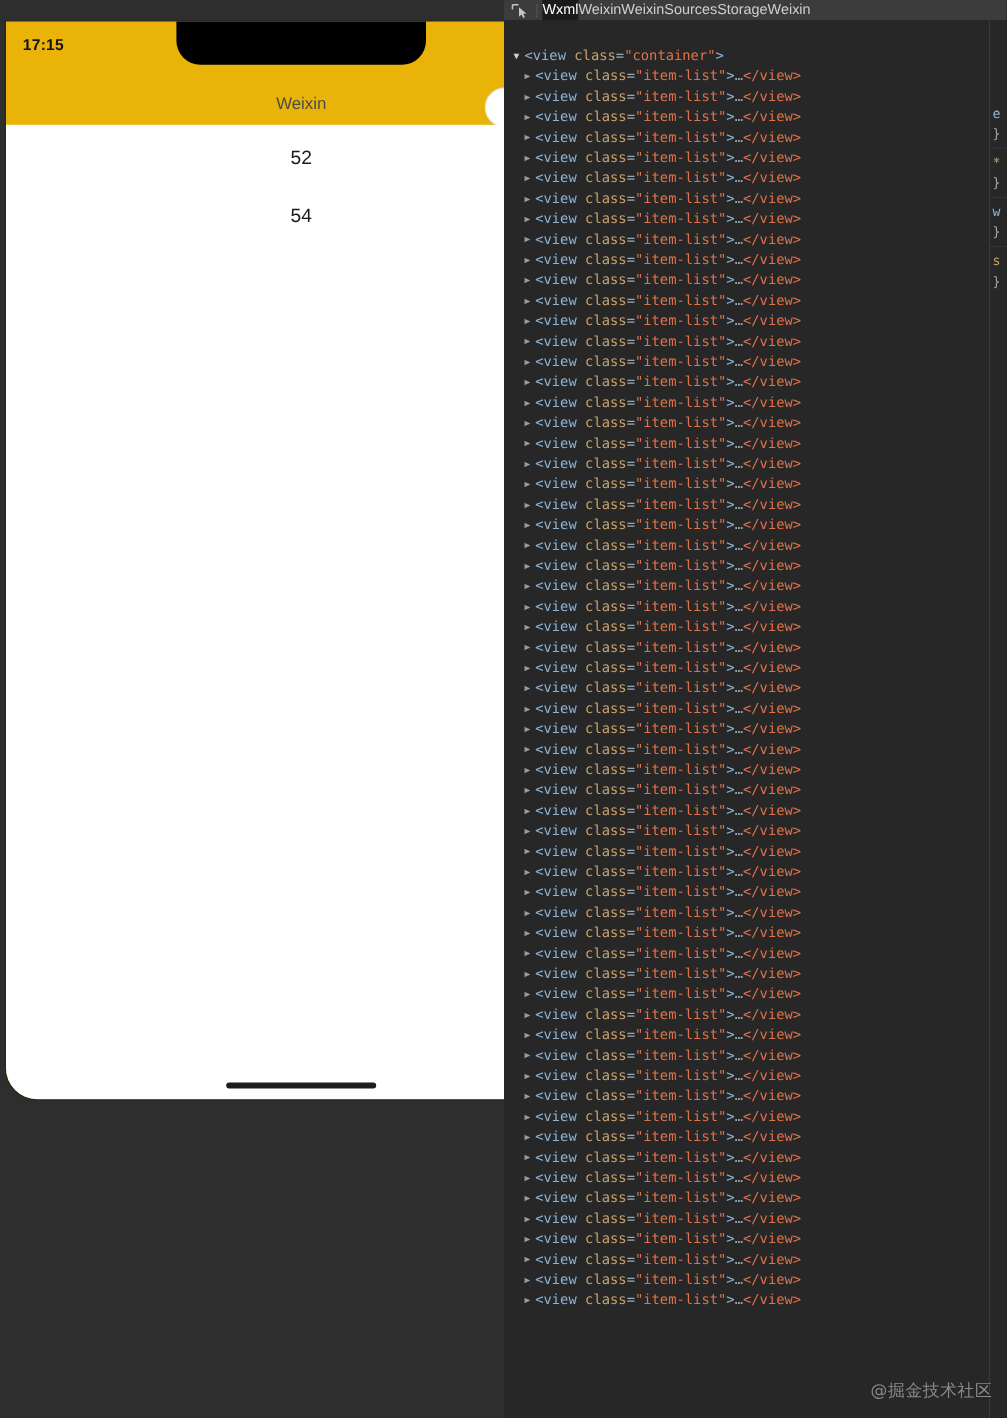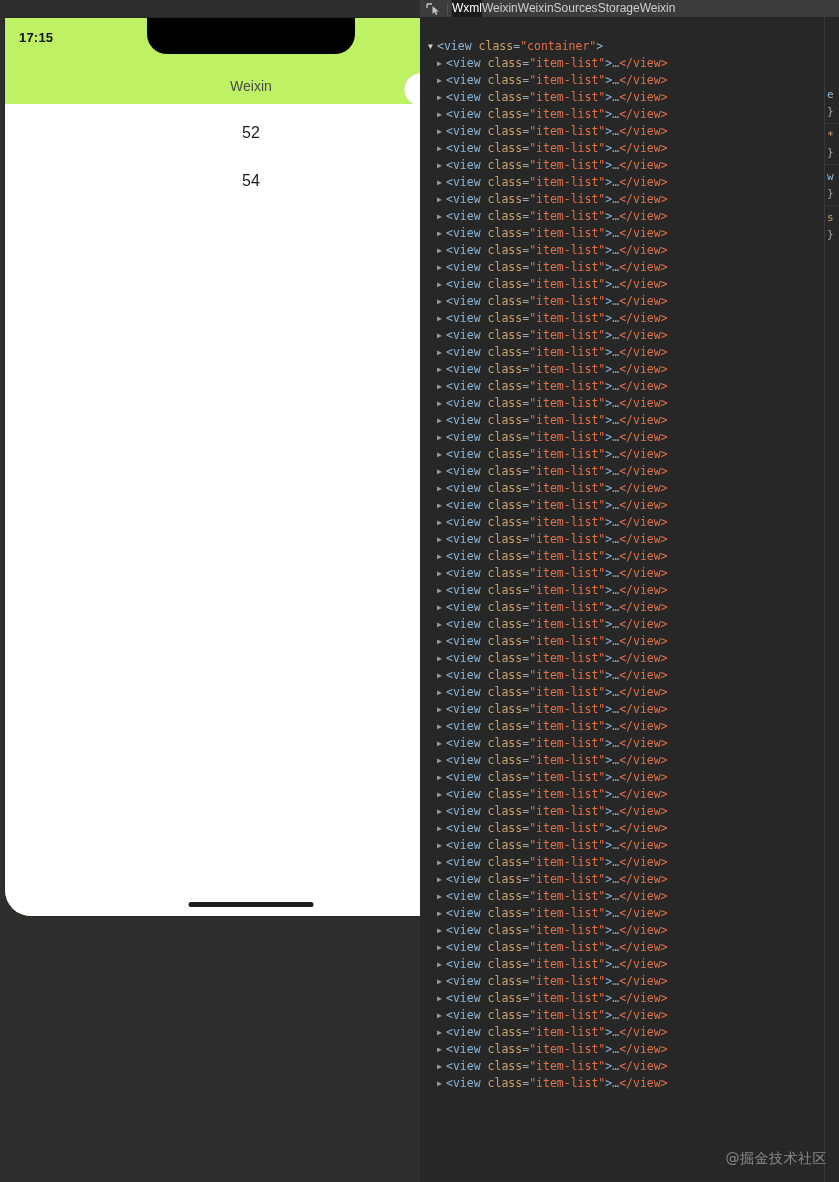--- a/index.html
+++ b/index.html
@@ -30,21 +30,21 @@
   .bg-sliver .line{height:1px;background:#e3e3e3;}
   .bg-sliver .blue{height:14px;background:#1f1f4e;}
 
   
   .sim-wrap{
     position:absolute;left:0;top:0;width:420px;height:1182px;
     background:#2e2e2e;z-index:1;
   }
   .phone{
     position:absolute;left:5px;top:18px;width:492px;height:898px;
-    background:#bef264;
+    background:#eab308;
     border-radius:0 0 26px 26px;
     overflow:hidden;
     box-shadow:0 0 0 1px rgba(0,0,0,.18);
   }
   .notch{
     position:absolute;left:50%;transform:translateX(-50%);
     top:-18px;width:208px;height:54px;background:#000;
     border-radius:0 0 20px 20px;
   }
   .statusbar{

